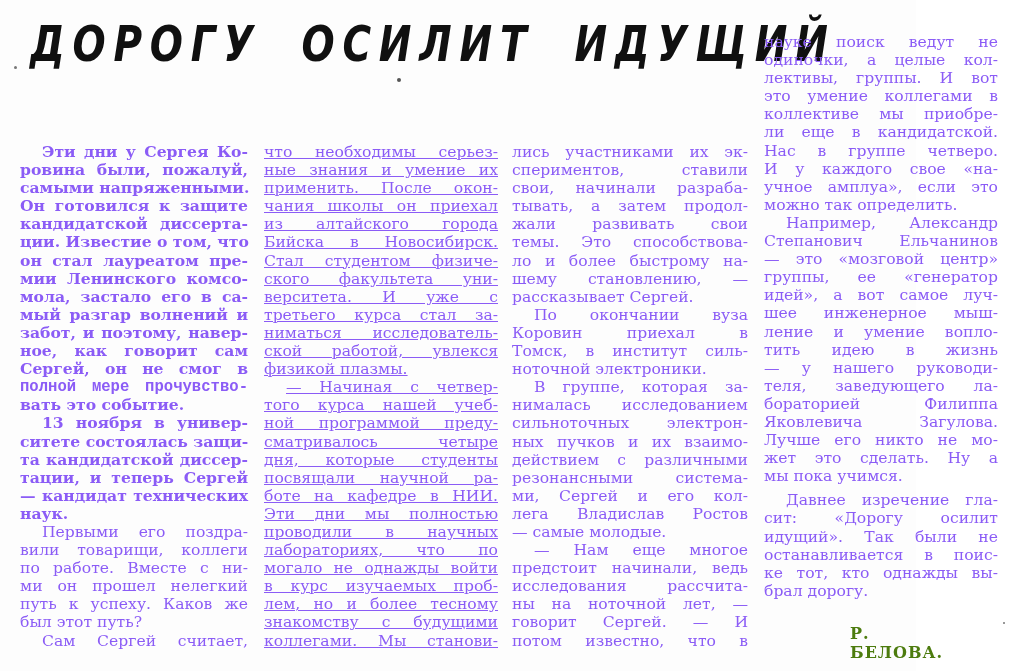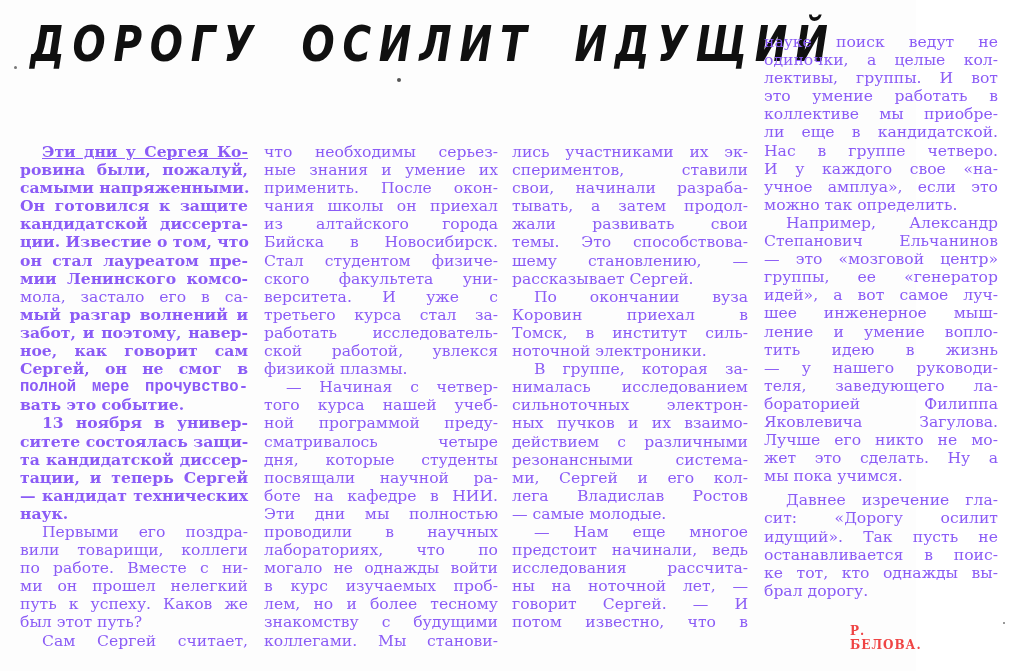--- a/index.html
+++ b/index.html
@@ -55,57 +55,57 @@
     .col .line.last {
       text-align-last: left;
     }
     .col .line.indent {
       padding-left: 22px;
     }
     .col .line.gap {
       margin-top: 6px;
     }
     #col1 { left: 20px; top: 143px; width: 228px; }
-    #col2 { left: 264px; top: 143px; width: 234px; }
+    #col2 { left: 264px; top: 143px; width: 234px; text-decoration: underline; }
     #col3 { left: 512px; top: 143px; width: 236px; }
     #col4 { left: 764px; top: 33px; width: 234px; }
     .signature {
       position: absolute;
       left: 850px;
       top: 624px;
       font-family: "DejaVu Serif", serif;
       font-weight: bold;
-      font-size: 12px;
+      font-size: 16px;
       letter-spacing: 1px;
-      color: #ef4444;
+      color: #4d7c0f;
     }
     .speck {
       position: absolute;
       width: 3px; height: 3px;
       border-radius: 50%;
       background: #777;
     }
   </style>
 </head>
 <body>
 
 <div class="page">
 
   <div class="headline">ДОРОГУ ОСИЛИТ ИДУЩИЙ</div>
 
   <div class="col" id="col1">
-      <span class="line indent" style="font-weight: bold; text-decoration: underline;">Эти дни у Сергея Ко-</span>
+      <span class="line indent" style="font-weight: bold;">Эти дни у Сергея Ко-</span>
       <span class="line" style="font-weight: bold;">ровина были, пожалуй,</span>
       <span class="line" style="font-weight: bold;">самыми напряженными.</span>
       <span class="line" style="font-weight: bold;">Он готовился к защите</span>
       <span class="line" style="font-weight: bold;">кандидатской диссерта-</span>
       <span class="line" style="font-weight: bold;">ции. Известие о том, что</span>
       <span class="line" style="font-weight: bold;">он стал лауреатом пре-</span>
       <span class="line" style="font-weight: bold;">мии Ленинского комсо-</span>
-      <span class="line" style="font-weight: normal;">мола, застало его в са-</span>
+      <span class="line" style="font-weight: bold;">мола, застало его в са-</span>
       <span class="line" style="font-weight: bold;">мый разгар волнений и</span>
       <span class="line" style="font-weight: bold;">забот, и поэтому, навер-</span>
       <span class="line" style="font-weight: bold;">ное, как говорит сам</span>
       <span class="line" style="font-weight: bold;">Сергей, он не смог в</span>
       <span class="line" style="font-weight: bold; font-family: Liberation Mono, monospace;">полной мере прочувство-</span>
       <span class="line last" style="font-weight: bold;">вать это событие.</span>
       <span class="line indent" style="font-weight: bold;">13 ноября в универ-</span>
       <span class="line" style="font-weight: bold;">ситете состоялась защи-</span>
       <span class="line" style="font-weight: bold;">та кандидатской диссер-</span>
       <span class="line" style="font-weight: bold;">тации, и теперь Сергей</span>
@@ -123,21 +123,21 @@
       <span class="line">что необходимы серьез-</span>
       <span class="line">ные знания и умение их</span>
       <span class="line">применить. После окон-</span>
       <span class="line">чания школы он приехал</span>
       <span class="line">из алтайского города</span>
       <span class="line">Бийска в Новосибирск.</span>
       <span class="line">Стал студентом физиче-</span>
       <span class="line">ского факультета уни-</span>
       <span class="line">верситета. И уже с</span>
       <span class="line">третьего курса стал за-</span>
-      <span class="line">работать исследователь-</span>
+      <span class="line">ниматься исследователь-</span>
       <span class="line">ской работой, увлекся</span>
       <span class="line last">физикой плазмы.</span>
       <span class="line indent">— Начиная с четвер-</span>
       <span class="line">того курса нашей учеб-</span>
       <span class="line">ной программой преду-</span>
       <span class="line">сматривалось четыре</span>
       <span class="line">дня, которые студенты</span>
       <span class="line">посвящали научной ра-</span>
       <span class="line">боте на кафедре в НИИ.</span>
       <span class="line">Эти дни мы полностью</span>
@@ -149,20 +149,21 @@
       <span class="line">знакомству с будущими</span>
       <span class="line">коллегами. Мы станови-</span>
     </div>
   <div class="col" id="col3">
       <span class="line">лись участниками их эк-</span>
       <span class="line">спериментов, ставили</span>
       <span class="line">свои, начинали разраба-</span>
       <span class="line">тывать, а затем продол-</span>
       <span class="line">жали развивать свои</span>
       <span class="line">темы. Это способствова-</span>
+      <span class="line">ло и более быстрому на-</span>
       <span class="line">шему становлению, —</span>
       <span class="line last">рассказывает Сергей.</span>
       <span class="line indent">По окончании вуза</span>
       <span class="line">Коровин приехал в</span>
       <span class="line">Томск, в институт силь-</span>
       <span class="line last">ноточной электроники.</span>
       <span class="line indent">В группе, которая за-</span>
       <span class="line">нималась исследованием</span>
       <span class="line">сильноточных электрон-</span>
       <span class="line">ных пучков и их взаимо-</span>
@@ -175,21 +176,21 @@
       <span class="line">предстоит начинали, ведь</span>
       <span class="line">исследования рассчита-</span>
       <span class="line">ны на ноточной лет, —</span>
       <span class="line">говорит Сергей. — И</span>
       <span class="line">потом известно, что в</span>
     </div>
   <div class="col" id="col4">
       <span class="line">науке поиск ведут не</span>
       <span class="line">одиночки, а целые кол-</span>
       <span class="line">лективы, группы. И вот</span>
-      <span class="line">это умение работать в</span>
+      <span class="line">это умение коллегами в</span>
       <span class="line">коллективе мы приобре-</span>
       <span class="line">ли еще в кандидатской.</span>
       <span class="line">Нас в группе четверо.</span>
       <span class="line">И у каждого свое «на-</span>
       <span class="line">учное амплуа», если это</span>
       <span class="line last">можно так определить.</span>
       <span class="line indent">Например, Александр</span>
       <span class="line">Степанович Ельчанинов</span>
       <span class="line">— это «мозговой центр»</span>
       <span class="line">группы, ее «генератор</span>
@@ -199,21 +200,21 @@
       <span class="line">тить идею в жизнь</span>
       <span class="line">— у нашего руководи-</span>
       <span class="line">теля, заведующего ла-</span>
       <span class="line">бораторией Филиппа</span>
       <span class="line">Яковлевича Загулова.</span>
       <span class="line">Лучше его никто не мо-</span>
       <span class="line">жет это сделать. Ну а</span>
       <span class="line last">мы пока учимся.</span>
       <span class="line indent gap">Давнее изречение гла-</span>
       <span class="line">сит: «Дорогу осилит</span>
-      <span class="line">идущий». Так пусть не</span>
+      <span class="line">идущий». Так были не</span>
       <span class="line">останавливается в поис-</span>
       <span class="line">ке тот, кто однажды вы-</span>
       <span class="line last">брал дорогу.</span>
     </div>
 
   <div class="signature">Р. БЕЛОВА.</div>
 
   <span class="speck" style="left:14px;top:66px;"></span>
   <span class="speck" style="left:397px;top:78px;width:4px;height:4px;background:#555;"></span>
   <span class="speck" style="left:1003px;top:622px;width:2px;height:2px;"></span>

